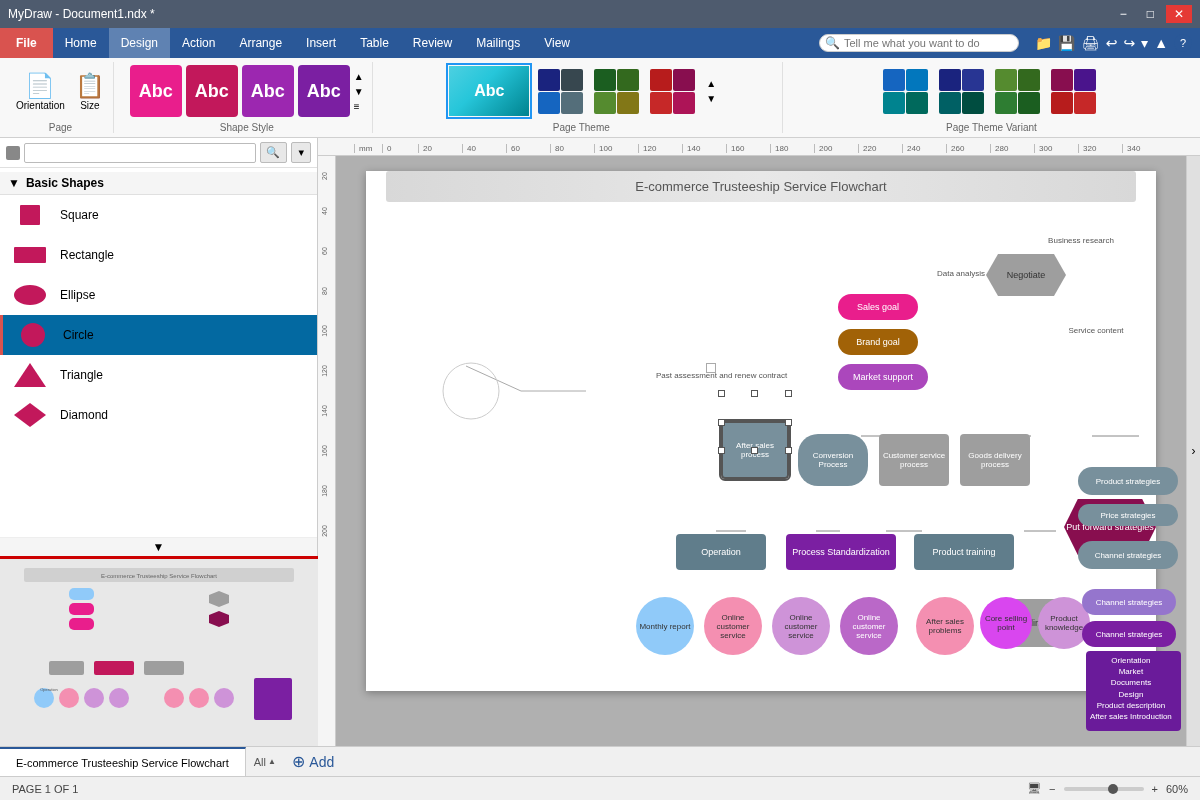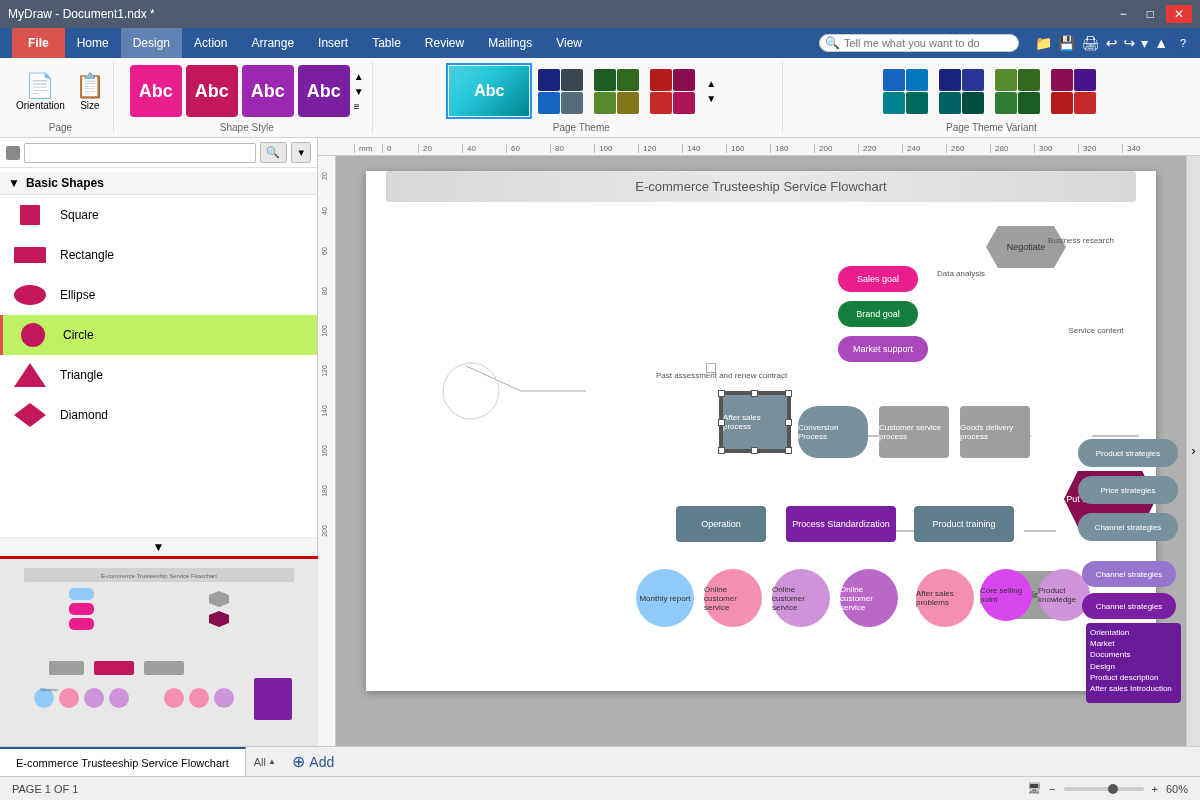--- a/index.html
+++ b/index.html
@@ -15,21 +15,20 @@
       padding: 0 8px;
       justify-content: space-between;
     }
 
     
     #menubar {
       background: #2a5898;
       display: flex;
       align-items: stretch;
       height: 30px;
-      padding-left: 12px;
     }
     .menu-file {
       background: #d9534f;
       color: white;
       padding: 0 16px;
       display: flex;
       align-items: center;
       font-weight: bold;
       cursor: pointer;
     }
@@ -148,21 +147,21 @@
       border-bottom: 1px solid #e0e0e0;
     }
     .shapes-group-header .arrow { margin-right: 6px; }
     .shape-item {
       display: flex;
       align-items: center;
       padding: 6px 12px;
       cursor: pointer;
       gap: 12px;
     }
-    .shape-item.selected { background: #bef264; border-left: 3px solid #d9534f; }
+    .shape-item.selected { background: #0369a1; border-left: 3px solid #d9534f; }
     .shape-icon { width: 36px; height: 28px; display: flex; align-items: center; justify-content: center; }
     .shape-label { font-size: 12px; }
 
     
     #canvas-wrap {
       flex: 1;
       background: #a0a0a0;
       display: flex;
       flex-direction: column;
       overflow: hidden;
@@ -297,34 +296,35 @@
       left: 55%;
       cursor: pointer;
     }
 
     
     .fc-shape {
       position: absolute;
       display: flex;
       align-items: center;
       justify-content: center;
-      text-align: left;
+      text-align: center;
       font-size: 9px;
       color: white;
       font-weight: 500;
       cursor: pointer;
+      margin-top: 28px;
     }
 
     .fc-rect { border-radius: 4px; }
     .fc-rounded { border-radius: 20px; }
     .fc-circle { border-radius: 50%; }
     .fc-pill { border-radius: 50px; }
 
     .fc-pink { background: #e91e8c; }
-    .fc-magenta { background: #15803d; }
+    .fc-magenta { background: #a16207; }
     .fc-purple { background: #7b1fa2; }
     .fc-light-purple { background: #ab47bc; }
     .fc-blue-gray { background: #78909c; }
     .fc-gray { background: #9e9e9e; }
     .fc-dark-gray { background: #607d8b; }
     .fc-hex-gray { background: #9e9e9e; clip-path: polygon(15% 0%, 85% 0%, 100% 50%, 85% 100%, 15% 100%, 0% 50%); }
     .fc-hex-wine { background: #880e4f; clip-path: polygon(15% 0%, 85% 0%, 100% 50%, 85% 100%, 15% 100%, 0% 50%); }
     .fc-grape { background: #6a1b9a; }
 
     
@@ -744,21 +744,21 @@
           </div>
 
           <div class="fc-shape fc-dark-gray fc-rect" style="left:548px;top:335px;width:100px;height:36px;font-size:9px;">
             <span>Product training</span>
           </div>
 
           <div class="fc-shape fc-blue-gray fc-rounded" style="left:712px;top:268px;width:100px;height:28px;font-size:8px;">
             <span>Product strategies</span>
           </div>
 
-          <div class="fc-shape fc-blue-gray fc-rounded" style="left:712px;top:305px;width:100px;height:28px;font-size:8px;">
+          <div class="fc-shape fc-blue-gray fc-rounded" style="left:712px;top:305px;width:100px;height:22px;font-size:8px;">
             <span>Price strategies</span>
           </div>
 
           <div class="fc-shape fc-blue-gray fc-rounded" style="left:712px;top:342px;width:100px;height:28px;font-size:8px;">
             <span>Channel strategies</span>
           </div>
 
           <div class="fc-shape fc-hex-gray" style="left:620px;top:400px;width:90px;height:48px;font-size:9px;color:#333;">
             <span>Design online shops</span>
           </div>

